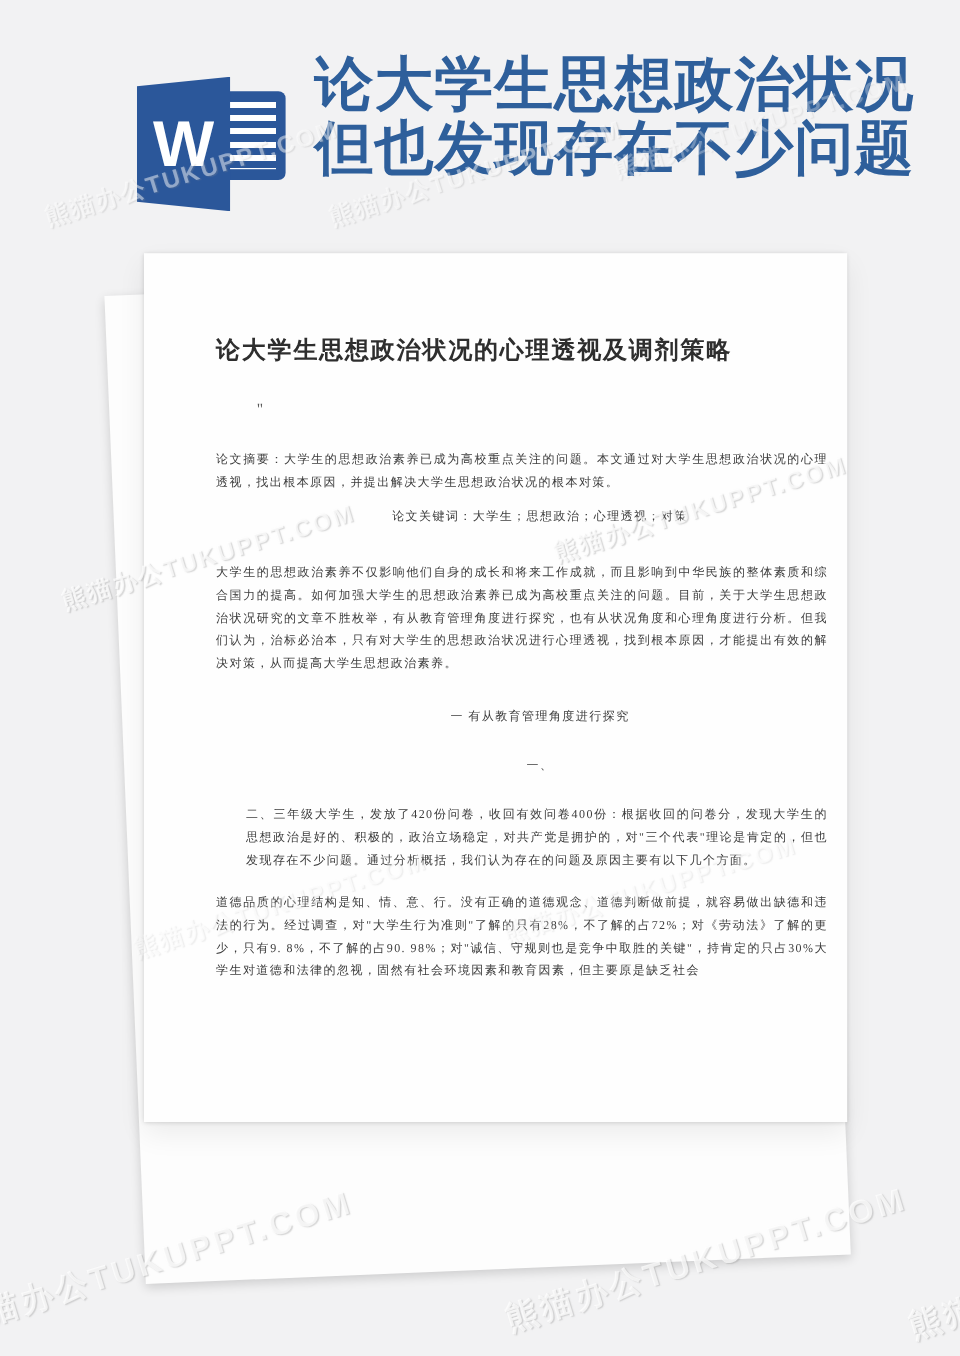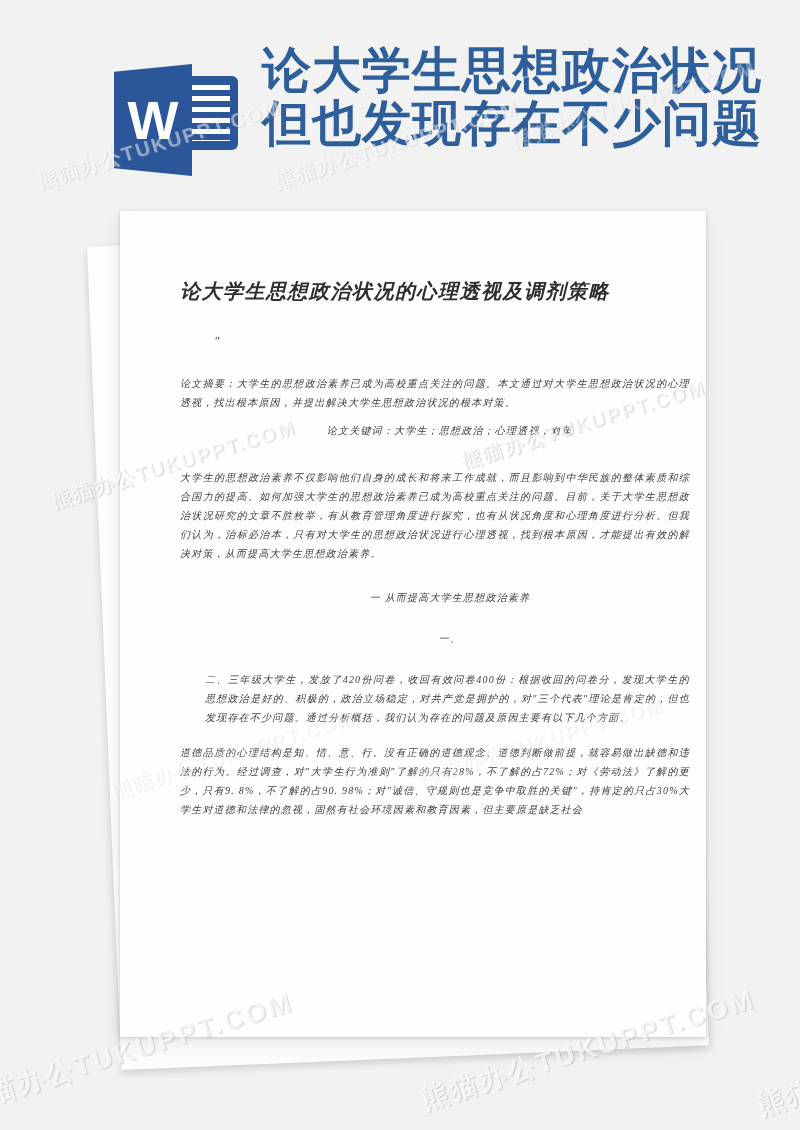--- a/index.html
+++ b/index.html
@@ -19,23 +19,23 @@
   .word-flap{position:absolute;left:2px;top:6px;width:78px;height:112px;background:#2b579a;
     clip-path:polygon(0 7%,100% 0,100% 100%,0 93%);
     display:flex;align-items:center;justify-content:center;}
   .word-flap span{color:#fff;font-family:"Liberation Sans","DejaVu Sans",sans-serif;
     font-weight:700;font-size:54px;line-height:1;}
   .header-title{position:absolute;left:262px;top:44px;
     font-size:49px;line-height:53px;font-weight:700;letter-spacing:1px;color:#2e5f9b;}
   
   .page-back{position:absolute;left:104px;top:234px;width:588px;height:824px;background:#fdfdfd;
     transform:rotate(-2.4deg);box-shadow:0 3px 9px rgba(0,0,0,0.16);}
-  .page-front{position:absolute;left:120px;top:211px;width:586px;height:826px;background:#fefefe;
+  .page-front{position:absolute;left:120px;top:211px;width:586px;height:724px;background:#fefefe;
     box-shadow:0 1px 4px rgba(0,0,0,0.18),0 10px 22px rgba(0,0,0,0.07);
-    box-sizing:border-box;padding:67px 16px 0 60px;font-style:italic;}
+    box-sizing:border-box;padding:67px 16px 0 60px;}
   
   .doc-title{font-size:20px;font-weight:700;letter-spacing:1.5px;color:#2e2e2e;margin:0 0 26px;}
   .blk{font-size:10px;line-height:19px;letter-spacing:1.2px;color:#3c3c3c;
     text-align:justify;margin:0 0 12px;}
   .blk-quote{margin:0 0 24px;padding-left:34px;font-size:13px;color:#555;letter-spacing:0;}
   .indent{padding-left:30px;text-align:center;}
   .mb9{margin-bottom:9px;}
   .mb11{margin-bottom:11px;}
   .mb13{margin-bottom:25px;}
   .mb16{margin-bottom:16px;margin-left:25px;}
@@ -83,21 +83,21 @@
 </div>
 
 <div class="page-back"></div>
 
 <div class="page-front">
   <div class="doc-title">论大学生思想政治状况的心理透视及调剂策略</div>
   <div class="blk blk-quote">"</div>
   <p class="blk mb9">论文摘要：大学生的思想政治素养已成为高校重点关注的问题。本文通过对大学生思想政治状况的心理透视，找出根本原因，并提出解决大学生思想政治状况的根本对策。</p>
   <p class="blk indent mb28">论文关键词：大学生；思想政治；心理透视；对策</p>
   <p class="blk mb13">大学生的思想政治素养不仅影响他们自身的成长和将来工作成就，而且影响到中华民族的整体素质和综合国力的提高。如何加强大学生的思想政治素养已成为高校重点关注的问题。目前，关于大学生思想政治状况研究的文章不胜枚举，有从教育管理角度进行探究，也有从状况角度和心理角度进行分析。但我们认为，治标必治本，只有对大学生的思想政治状况进行心理透视，找到根本原因，才能提出有效的解决对策，从而提高大学生思想政治素养。</p>
-  <p class="blk indent mb22">一 从而提高大学生思想政治素养</p>
+  <p class="blk indent mb22">一 有从教育管理角度进行探究</p>
   <p class="blk indent mb22">一、</p>
   <p class="blk mb16">二、三年级大学生，发放了420份问卷，收回有效问卷400份：根据收回的问卷分，发现大学生的思想政治是好的、积极的，政治立场稳定，对共产党是拥护的，对"三个代表"理论是肯定的，但也发现存在不少问题。通过分析概括，我们认为存在的问题及原因主要有以下几个方面。</p>
   <p class="blk mb0">道德品质的心理结构是知、情、意、行。没有正确的道德观念、道德判断做前提，就容易做出缺德和违法的行为。经过调查，对"大学生行为准则"了解的只有28%，不了解的占72%；对《劳动法》了解的更少，只有9. 8%，不了解的占90. 98%；对"诚信、守规则也是竞争中取胜的关键"，持肯定的只占30%大学生对道德和法律的忽视，固然有社会环境因素和教育因素，但主要原是缺乏社会</p>
 </div>
 
 <div class="watermarks">
   <span class="wm wm1 wm-dim">熊猫办公TUKUPPT.COM</span>
   <span class="wm wm2 wm-dim">熊猫办公TUKUPPT.COM</span>
   <span class="wm wm3 wm-faint">熊猫办公TUKUPPT.COM</span>
   <span class="wm wm4">熊猫办公TUKUPPT.COM</span>

